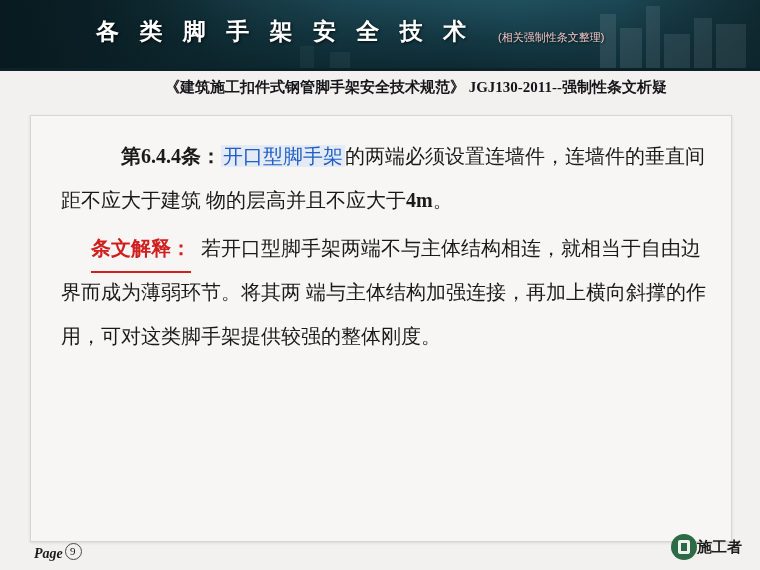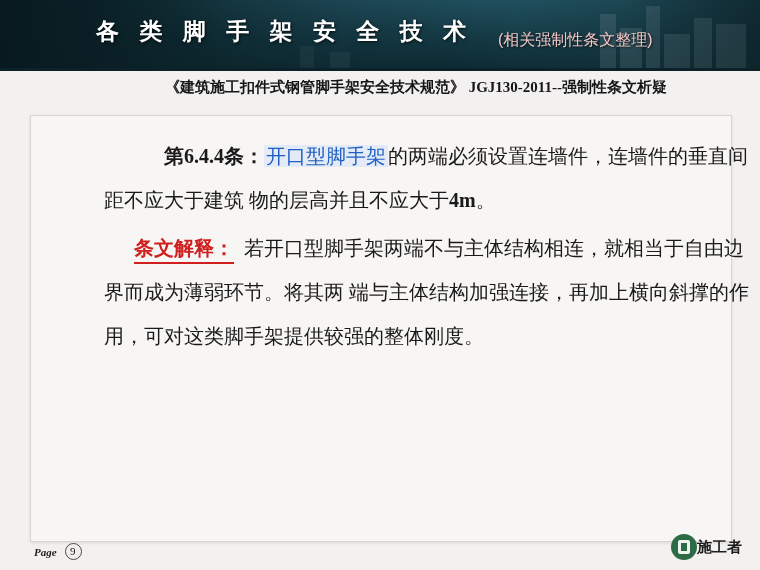--- a/index.html
+++ b/index.html
@@ -64,21 +64,21 @@
     font-weight: bold;
     letter-spacing: 7px;
     text-shadow: 1px 1px 3px rgba(0,0,0,0.75);
     white-space: nowrap;
   }
   .banner-sub {
     position: absolute;
     left: 498px;
     top: 30px;
     color: #f3c6c6;
-    font-size: 16px;
+    font-size: 11px;
     white-space: nowrap;
     text-shadow: 1px 1px 2px rgba(0,0,0,0.7);
   }
   .banner-rule {
     position: absolute;
     left: 0;
     top: 68px;
     width: 760px;
     height: 3px;
     background: #0c2128;
@@ -107,55 +107,54 @@
     height: 425px;
     background: #f7f6f4;
     border: 1px solid #d8d6d2;
     box-shadow: 0 1px 3px rgba(0,0,0,0.10);
   }
   .para {
     font-family: "Liberation Serif", serif;
     font-size: 20px;
     line-height: 44px;
     color: #1a1a1a;
-    margin-left: 43px;
   }
   .p1 {
     position: absolute;
     left: 30px;
     top: 18px;
     width: 645px;
     text-indent: 60px;
   }
   .p2 {
     position: absolute;
     left: 30px;
     top: 110px;
     width: 645px;
     text-indent: 30px;
   }
   .b { font-weight: bold; }
   .ul-red {
     color: #cf1f1f;
     font-weight: bold;
     border-bottom: 2px solid #cf1f1f;
-    padding-bottom: 3px;
+    padding-bottom: 12px;
   }
   .hl-blue {
     color: #2060c4;
     background: #e4ebf6;
     padding: 0 2px;
   }
 
   
   .page-label {
     position: absolute;
     left: 34px;
     top: 546px;
-    font-size: 11px;
+    font-size: 14px;
     font-weight: bold;
     font-style: italic;
     color: #1a1a1a;
     font-family: "Liberation Serif", serif;
   }
   .page-num {
     position: absolute;
     left: 70px;
     top: 545px;
     font-size: 11px;

